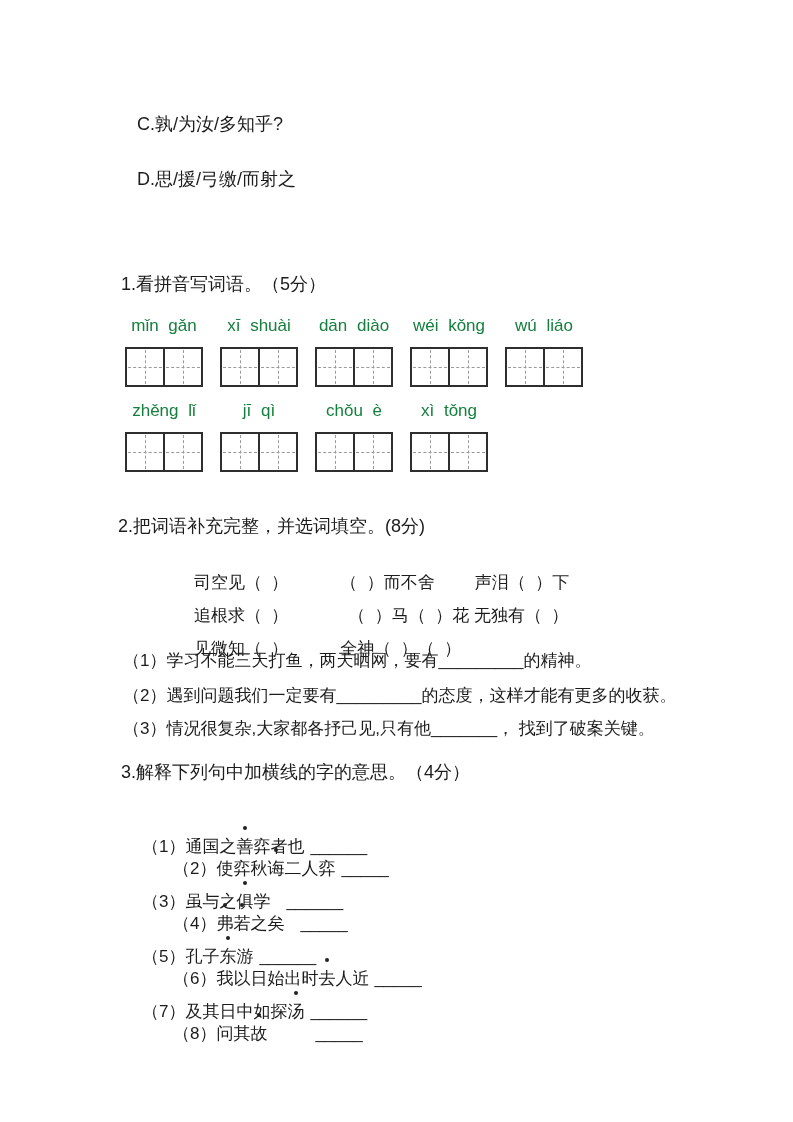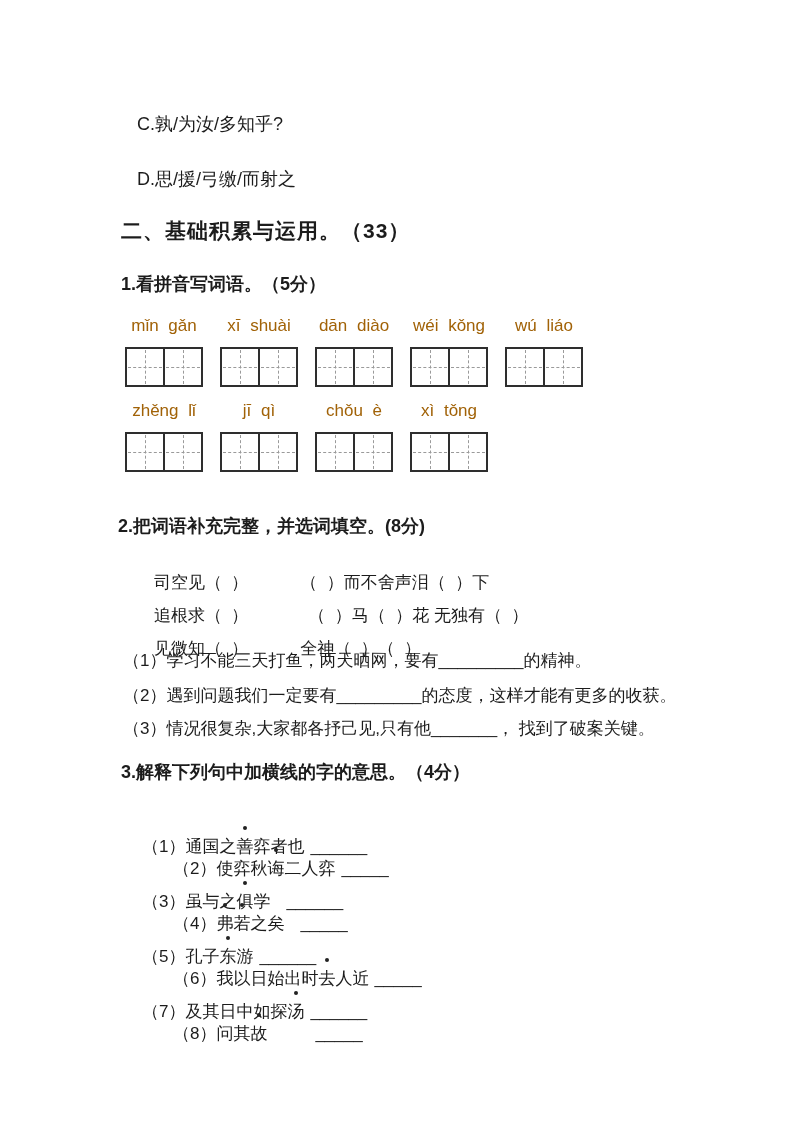--- a/index.html
+++ b/index.html
@@ -7,34 +7,34 @@
     position:relative;
     width:691px;height:1122px;
     background:#ffffff;
     font-family:"Liberation Sans","DejaVu Sans",sans-serif;
     color:#1c1c1c;
     overflow:hidden;
   }
   .abs{position:absolute;}
   .option{left:137px;font-size:18px;line-height:22px;white-space:pre;}
   .sec-title{left:121px;font-size:21px;font-weight:bold;line-height:26px;white-space:pre;letter-spacing:1px;}
-  .q-title{left:121px;font-size:18px;font-weight:bold;line-height:22px;white-space:pre;}
+  .q-title{left:121px;font-size:18px;font-weight:normal;line-height:22px;white-space:pre;}
   
   .wrow{position:absolute;left:125px;display:flex;gap:17px;}
   .wcol{width:78px;display:flex;flex-direction:column;align-items:center;}
-  .pinyin{font-size:17px;line-height:20px;margin-bottom:11px;white-space:pre;word-spacing:5px;color:#a16207;}
+  .pinyin{font-size:17px;line-height:20px;margin-bottom:11px;white-space:pre;word-spacing:5px;color:#15803d;}
   .wgrid{display:flex;width:78px;height:40px;border:2px solid #2e2e2e;box-sizing:border-box;background:#fff;}
   .wcell{flex:1;position:relative;}
   .wcell + .wcell{border-left:2px solid #2e2e2e;}
   .wcell::before{content:'';position:absolute;left:50%;top:1px;bottom:1px;border-left:1px dashed #9a9a9a;}
   .wcell::after{content:'';position:absolute;top:50%;left:1px;right:1px;border-top:1px dashed #9a9a9a;}
   
   .line{position:absolute;left:123px;font-size:17px;line-height:22px;white-space:pre;}
   .idiom{left:135px;}
-  .seg{display:inline-block;white-space:pre;}
+  .seg{display:inline-block;white-space:pre;margin-left:40px;}
   .gap-a{margin-left:52px;}
   .gap-b{}
   .gap-c{margin-left:60px;}
   
   .q3r .item{display:inline-block;white-space:pre;}
   .q3r .item + .item{margin-left:31px;}
   .char{position:relative;display:inline-block;}
   .char.dotted::before{
     content:'';position:absolute;top:-10px;left:40%;
     width:4px;height:4px;border-radius:50%;background:#222;
@@ -45,21 +45,20 @@
   .r4 .item:last-child .blank{margin-left:48px;}
 </style>
 </head>
 <body>
 
 <div class="page">
 
   <div class="abs option" style="top:113px">C.孰/为汝/多知乎?</div>
   <div class="abs option" style="top:168px">D.思/援/弓缴/而射之</div>
 
-  <div class="abs sec-title" style="top:218px">二、基础积累与运用。（33）</div>
 
   <div class="abs q-title" style="top:273px">1.看拼音写词语。（5分）</div>
 
   <div class="wrow" style="top:316px">
     <div class="wcol">
       <div class="pinyin">mǐn gǎn</div>
       <div class="wgrid">
           <div class="wcell"></div>
           <div class="wcell"></div>
         </div>

